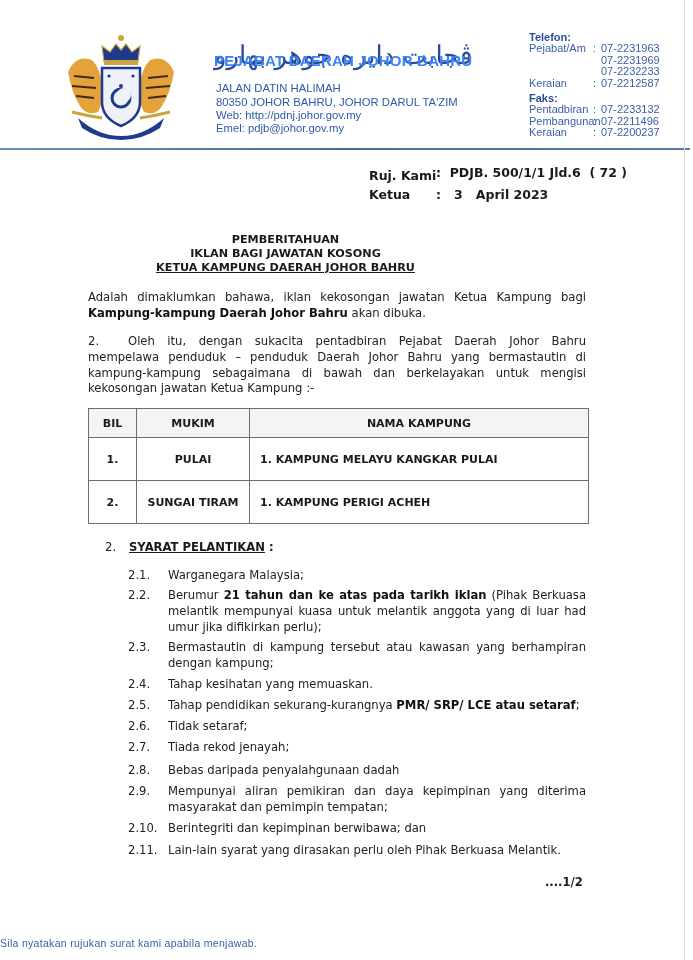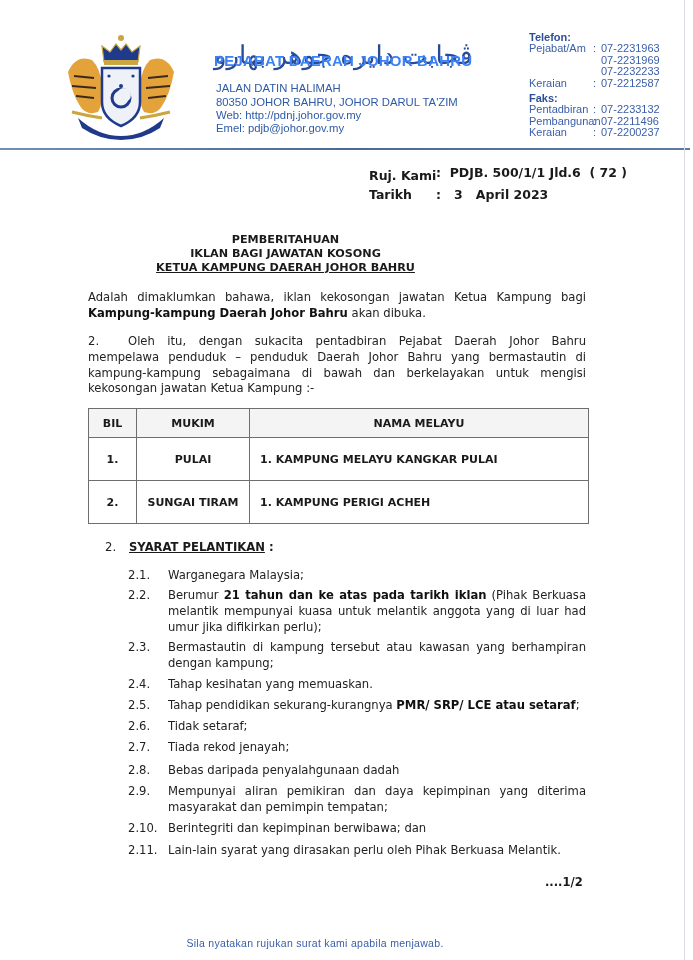--- a/index.html
+++ b/index.html
@@ -63,21 +63,21 @@
   
   .sec-num { left: 105px; top: 540px; font-size: 11.6px; color: #222; }
   .sec-title { left: 129px; top: 540px; font-weight: bold; font-size: 11.6px; color: #1a1a1a; }
   .sec-title .u { text-decoration: underline; }
 
   .item { left: 128px; width: 458px; display: flex; font-family: "DejaVu Sans", sans-serif; font-size: 11.6px; line-height: 15.8px; color: #222; }
   .item .n { width: 40px; flex: none; }
   .item .tx { flex: 1; text-align: justify; }
 
   .pagecont { left: 545px; top: 875px; font-weight: bold; font-size: 11.5px; color: #1a1a1a; }
-  .footer { left: 0; width: 630px; top: 937px; text-align: center; font-family: "Liberation Sans", sans-serif; font-size: 10.5px; color: #3a5ea8; letter-spacing: 0.3px; }
+  .footer { left: 0; width: 630px; top: 937px; font-family: "Liberation Sans", sans-serif; font-size: 10.5px; color: #3a5ea8; letter-spacing: 0.3px; }
 </style>
 </head>
 <body>
 
 <div class="abs crest">
   <svg width="126" height="108" viewBox="0 0 126 108">
 
     <circle cx="63" cy="6" r="3" fill="#c9a640"></circle>
     <path d="M44 14 L52 20 L58 12 L63 18 L68 12 L74 20 L82 14 L80 30 L46 30 Z" fill="#1f3a8a" stroke="#c9a640" stroke-width="1.2"></path>
     <rect x="46" y="28" width="34" height="5" fill="#c9a640"></rect>
@@ -145,37 +145,37 @@
       <span class="sep">:</span>
       <span class="num">07-2200237</span>
     </div>
 </div>
 
 <div class="abs header-rule"></div>
 <div class="abs right-edge"></div>
 
 <div class="abs ref ref-lbl1">Ruj. Kami</div>
 <div class="abs ref ref-val1" style="white-space:pre">:  PDJB. 500/1/1 Jld.6  ( 72 )</div>
-<div class="abs ref ref-lbl2">Tarikh</div>
+<div class="abs ref ref-lbl2">Ketua</div>
 <div class="abs ref ref-val2" style="white-space:pre">:   3   April 2023</div>
 
 <div class="abs title t1">PEMBERITAHUAN</div>
 <div class="abs title t2">IKLAN BAGI JAWATAN KOSONG</div>
 <div class="abs title t3">KETUA KAMPUNG DAERAH JOHOR BAHRU</div>
 
 <div class="abs para p1"><span>Adalah dimaklumkan bahawa, iklan kekosongan jawatan Ketua Kampung bagi </span><b>Kampung-kampung Daerah Johor Bahru</b><span> akan dibuka.</span></div>
 
 <div class="abs para p2"><span class="num">2.</span><span>Oleh itu, dengan sukacita pentadbiran Pejabat Daerah Johor Bahru mempelawa penduduk – penduduk Daerah Johor Bahru yang bermastautin di kampung-kampung sebagaimana di bawah dan berkelayakan untuk mengisi kekosongan jawatan Ketua Kampung :-</span></div>
 
 <table class="abs tbl">
   <tbody>
       <tr>
     <th class="c-bil">BIL</th>
     <th class="c-mukim">MUKIM</th>
-    <th class="c-nama">NAMA MELAYU</th>
+    <th class="c-nama">NAMA KAMPUNG</th>
   </tr>
   <tr>
     <td class="c-bil">1.</td>
     <td class="c-mukim">PULAI</td>
     <td class="c-nama">1. KAMPUNG MELAYU KANGKAR PULAI</td>
   </tr>
   <tr>
     <td class="c-bil">2.</td>
     <td class="c-mukim">SUNGAI TIRAM</td>
     <td class="c-nama">1. KAMPUNG PERIGI ACHEH</td>

